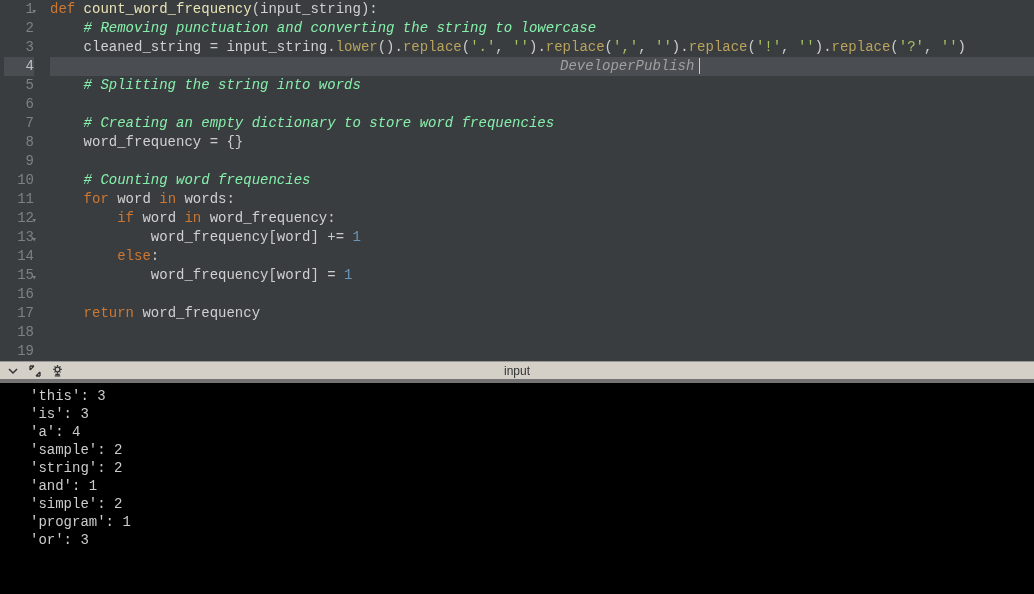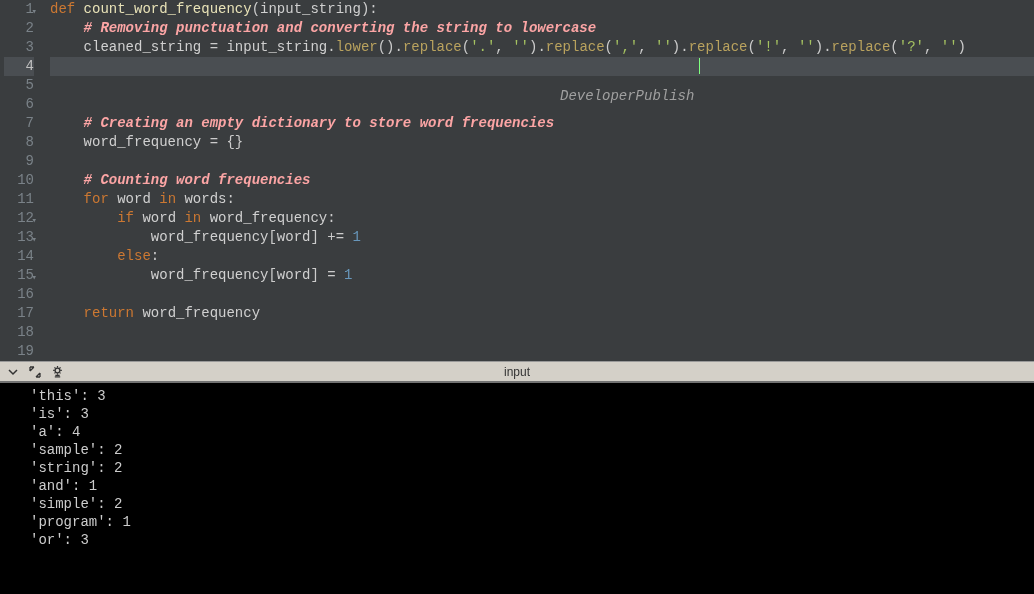--- a/index.html
+++ b/index.html
@@ -55,51 +55,50 @@
     }
     .line-highlight {
       background: #4a4e52;
     }
     .gutter-line.active {
       background: #4a4e52;
       color: #c0c0c0;
     }
     .kw { color: #cc7832; margin-top: 34px; }
     .fn-name { color: #e8e2b7; }
-    .comment { color: #fca5a5; font-style: italic; font-weight: bold; }
+    .comment { color: #86efac; font-style: italic; }
     .method { color: #b9a25e; }
     .string { color: #a5c261; }
     .number { color: #6897bb; }
     .op { color: #cccccc; }
     .paren { color: #cccccc; }
     .builtin { color: #d0d0d0; }
     .watermark {
       position: absolute;
       left: 510px;
       top: 0;
       color: #a0a0a0;
       font-style: italic;
       pointer-events: none;
-      margin-top: 30px;
     }
     .cursor {
       display: inline-block;
       width: 1px;
       height: 16px;
       background: #7fff7f;
       vertical-align: middle;
       margin-left: -1px;
     }
     .divider {
       height: 22px;
       background: #d4d0c8;
       display: flex;
       align-items: center;
       border-top: 1px solid #999;
-      border-bottom: 2px solid #737373;
+      border-bottom: 4px solid #737373;
       color: #333;
       font-family: sans-serif;
       font-size: 12px;
       position: relative;
     }
     .divider-icons {
       display: flex;
       gap: 8px;
       padding: 0 6px;
       align-items: center;
@@ -157,21 +156,21 @@
         <div class="gutter-line">16</div>
         <div class="gutter-line">17</div>
         <div class="gutter-line">18</div>
         <div class="gutter-line">19</div>
       </div>
     <div class="code-lines" id="codelines">
         <div class="code-line"><span class="kw">def </span><span class="fn-name">count_word_frequency</span><span class="paren">(</span><span class="builtin">input_string</span><span class="paren">)</span><span class="op">:</span></div>
         <div class="code-line"><span>    </span><span class="comment"># Removing punctuation and converting the string to lowercase</span></div>
         <div class="code-line"><span>    </span><span class="builtin">cleaned_string</span><span class="op"> = </span><span class="builtin">input_string</span><span class="op">.</span><span class="method">lower</span><span class="paren">()</span><span class="op">.</span><span class="method">replace</span><span class="paren">(</span><span class="string">'.'</span><span class="op">, </span><span class="string">''</span><span class="paren">)</span><span class="op">.</span><span class="method">replace</span><span class="paren">(</span><span class="string">','</span><span class="op">, </span><span class="string">''</span><span class="paren">)</span><span class="op">.</span><span class="method">replace</span><span class="paren">(</span><span class="string">'!'</span><span class="op">, </span><span class="string">''</span><span class="paren">)</span><span class="op">.</span><span class="method">replace</span><span class="paren">(</span><span class="string">'?'</span><span class="op">, </span><span class="string">''</span><span class="paren">)</span></div>
         <div class="code-line line-highlight"><span class="watermark">DeveloperPublish</span><span class="cursor" style="position: absolute; left: 650px; top: 1px;"></span></div>
-        <div class="code-line"><span>    </span></div>
+        <div class="code-line"><span>    </span><span class="comment"># Splitting the string into words</span></div>
         <div class="code-line"></div>
         <div class="code-line"><span>    </span><span class="comment"># Creating an empty dictionary to store word frequencies</span></div>
         <div class="code-line"><span>    </span><span class="builtin">word_frequency</span><span class="op"> = </span><span class="paren">{}</span></div>
         <div class="code-line"></div>
         <div class="code-line"><span>    </span><span class="comment"># Counting word frequencies</span></div>
         <div class="code-line"><span>    </span><span class="kw">for </span><span class="builtin">word</span><span class="kw"> in </span><span class="builtin">words</span><span class="op">:</span></div>
         <div class="code-line"><span>        </span><span class="kw">if </span><span class="builtin">word</span><span class="kw"> in </span><span class="builtin">word_frequency</span><span class="op">:</span></div>
         <div class="code-line"><span>            </span><span class="builtin">word_frequency</span><span class="paren">[</span><span class="builtin">word</span><span class="paren">]</span><span class="op"> += </span><span class="number">1</span></div>
         <div class="code-line"><span>        </span><span class="kw">else</span><span class="op">:</span></div>
         <div class="code-line"><span>            </span><span class="builtin">word_frequency</span><span class="paren">[</span><span class="builtin">word</span><span class="paren">]</span><span class="op"> = </span><span class="number">1</span></div>

